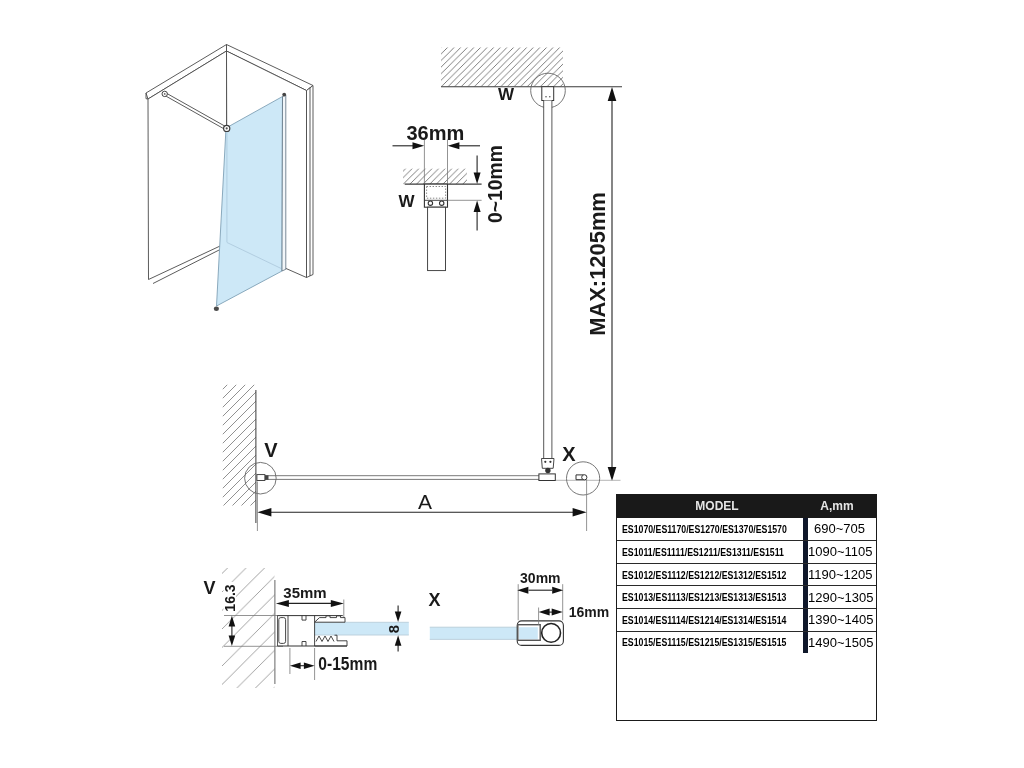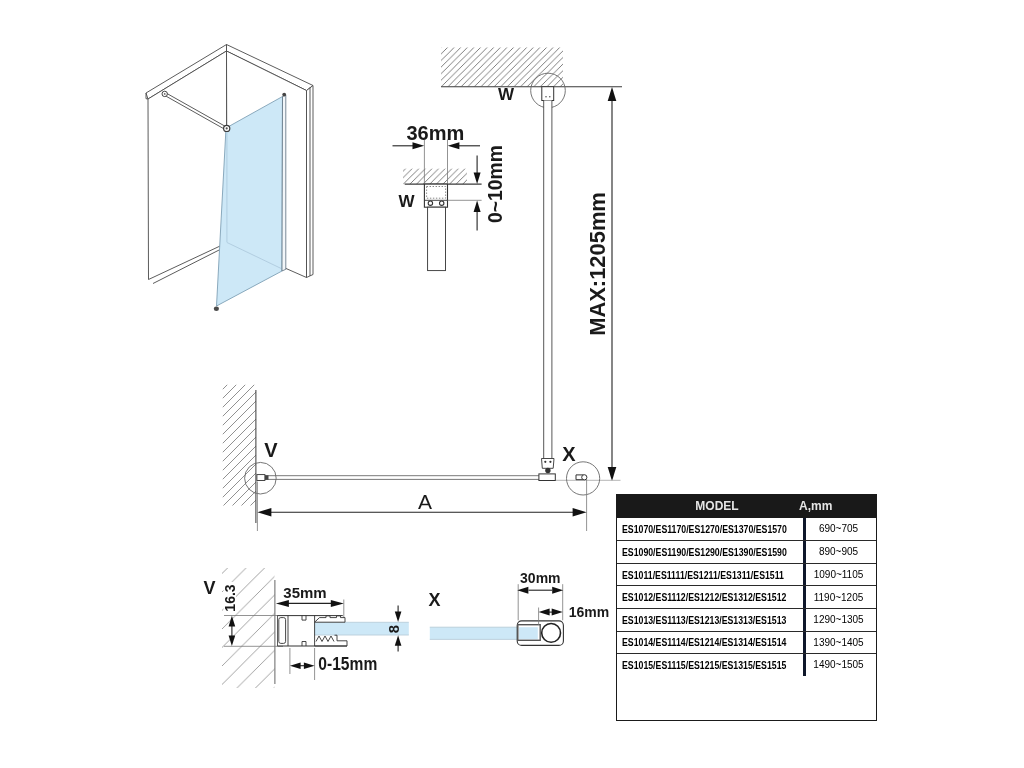--- a/index.html
+++ b/index.html
@@ -2,25 +2,25 @@
 <html><head>
 <meta charset="utf-8">
 <style>
 html,body{margin:0;padding:0;background:#fff;width:1024px;height:768px;overflow:hidden}
 body{font-family:"Liberation Sans",sans-serif}
 #stage{position:relative;width:1024px;height:768px}
 svg text{font-family:"Liberation Sans",sans-serif;fill:#1a1a1a}
 .tbl{position:absolute;left:616px;top:494px;width:261px;height:227px;border:1.5px solid #1a1a1a;box-sizing:border-box;background:#fff}
 .hrow{height:22.5px;background:#191919;color:#e5e5e5;display:flex;align-items:center;font-weight:bold;font-size:12px}
 .hrow .c1{width:182px;text-align:center;padding-left:18px;box-sizing:border-box}
-.hrow .c2{width:76px;}
+.hrow .c2{width:76px;text-align:center}
 .trow{height:22.61px;display:flex;align-items:center;border-top:1px solid #2a2a2a;box-sizing:border-box;font-size:12px}
 .trow .c1{width:181px;padding-left:5px;font-weight:bold;font-size:11px;white-space:nowrap}
 .trow .c1 i{font-style:normal;display:inline-block;transform:scaleX(0.795);transform-origin:0 50%}
-.trow .c2{width:77px;text-align:center;font-size:10px;border-left:3px solid #0f172a;box-sizing:border-box;height:100%;display:flex;align-items:center;justify-content:center;padding-right:5px}
+.trow .c2{width:77px;text-align:center;font-size:13px;border-left:5px solid #0f172a;box-sizing:border-box;height:100%;display:flex;align-items:center;justify-content:center;padding-right:5px}
 </style>
 </head>
 <body>
 <div id="stage">
 <svg width="1024" height="768" viewBox="0 0 1024 768" style="position:absolute;left:0;top:0">
 <defs>
 <pattern id="hatch6" patternUnits="userSpaceOnUse" width="6.6" height="6.6">
 <path d="M-1.65,1.65 L1.65,-1.65 M-1.65,8.25 L8.25,-1.65 M4.95,8.25 L8.25,4.95" stroke="#666" stroke-width="0.85" fill="none"></path>
 </pattern>
 <pattern id="hatch8" patternUnits="userSpaceOnUse" width="9" height="9">
@@ -309,24 +309,20 @@
         <div class="c1">MODEL</div>
         <div class="c2">A,mm</div>
       </div>
 
 <div class="trow" style="border-top:none">
         <div class="c1"><i>ES1070/ES1170/ES1270/ES1370/ES1570</i></div>
         <div class="c2">690~705</div>
       </div>
 
 
-<div class="trow">
-        <div class="c1"><i>ES1090/ES1190/ES1290/ES1390/ES1590</i></div>
-        <div class="c2">890~905</div>
-      </div>
 
 
 <div class="trow">
         <div class="c1"><i>ES1011/ES1111/ES1211/ES1311/ES1511</i></div>
         <div class="c2">1090~1105</div>
       </div>
 
 <div class="trow">
         <div class="c1"><i>ES1012/ES1112/ES1212/ES1312/ES1512</i></div>
         <div class="c2">1190~1205</div>

